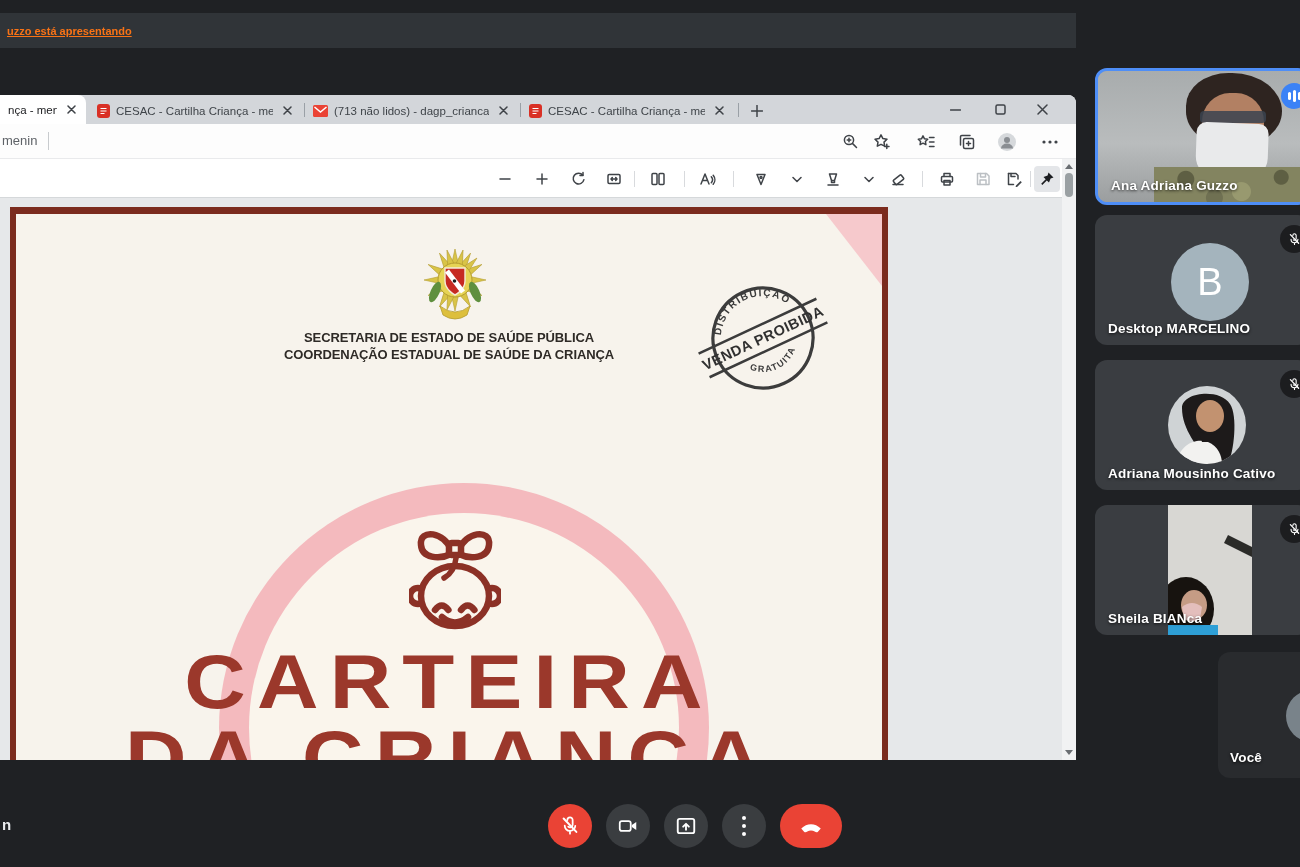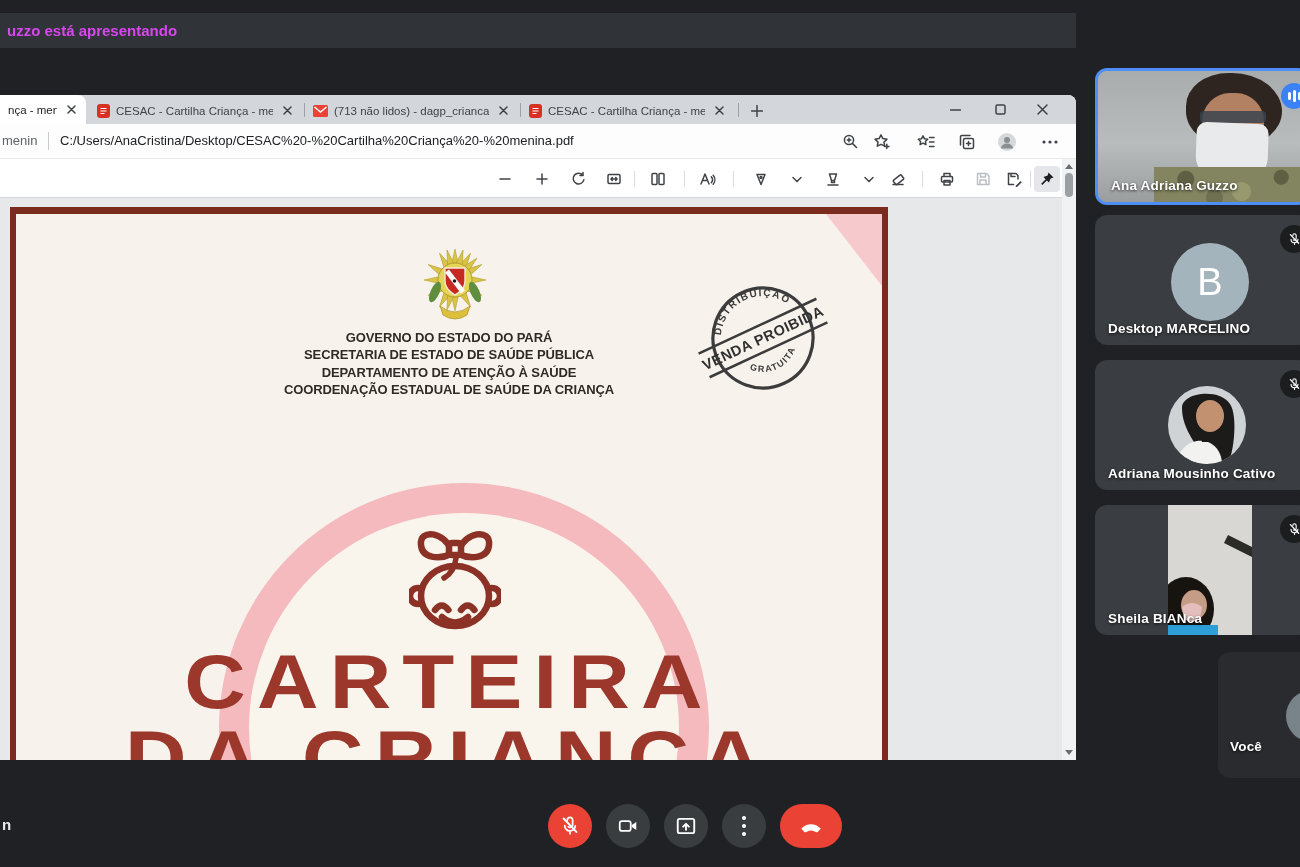--- a/index.html
+++ b/index.html
@@ -4,21 +4,21 @@
 <style>
   * { box-sizing: border-box; margin: 0; padding: 0; }
   html,body { width:1300px; height:867px; }
   body { font-family:"Liberation Sans", sans-serif; background:#1f2124; overflow:hidden; }
   .abs { position:absolute; }
   #stage { position:relative; width:1300px; height:867px; background:#1f2124; overflow:hidden; }
 
   
   .present-bar { left:0; top:13px; width:1076px; height:35px; background:#303438;
     display:flex; align-items:center; padding-left:7px; }
-  .present-bar span { color:#d946ef; font-size:15px; font-weight:bold; }
+  .present-bar span { color:#f97316; font-size:11px; font-weight:bold;text-decoration:underline; }
 
   
   .browser { left:0; top:95px; width:1076px; height:665px; background:#fff;
     border-top-right-radius:8px; overflow:hidden; }
   .tabbar { left:0; top:0; width:1076px; height:29px; background:#d3d6da; }
   .tab { position:absolute; top:2px; height:27px; display:flex; align-items:center;
     font-size:11.5px; color:#3f4449; padding:0 7px; }
   .tab.active { top:0; height:29px; background:#fff; border-radius:8px 8px 0 0; color:#202124; }
   .tab .t-label { white-space:nowrap; overflow:hidden; flex:1; margin:0 6px 0 6px; }
   .tab-close { width:16px; height:16px; border-radius:3px; display:flex; align-items:center;
@@ -178,21 +178,20 @@
       <div class="wctl" style="left:1022px;">
         <svg width="11" height="11">
             <path class="ic" d="M1 1 L10 10 M10 1 L1 10"></path>
           </svg>
       </div>
     </div>
 
     <div class="abs addrrow">
       <span class="addr-prefix">menin</span>
       <div class="addr-div"></div>
-      <span class="addr-url">C:/Users/AnaCristina/Desktop/CESAC%20-%20Cartilha%20Criança%20-%20menina.pdf</span>
 
       <div class="abtn" style="left:836px;">
         <svg width="17" height="17">
           <circle class="ic" cx="7" cy="7" r="4.6"></circle>
             <path class="ic" d="M10.4 10.4 L14.5 14.5 M5.2 7h3.6 M7 5.2v3.6"></path>
         </svg>
       </div>
       <div class="abtn" style="left:868px;">
         <svg width="18" height="18">
           <path class="ic" d="M8 1.8 l1.9 3.8 4.1.6 -3 2.9 .7 4.1 L8 11.3 4.3 13.2 5 9.1 2 6.2 6.1 5.6 Z"></path>
@@ -358,23 +357,21 @@
           <circle cx="45" cy="32" r="17" fill="#e6d455" stroke="#b49c30" stroke-width="1"></circle>
           <ellipse cx="25" cy="44" rx="4.5" ry="11" fill="#5f8f3e" transform="rotate(24 25 44)"></ellipse>
           <ellipse cx="65" cy="44" rx="4.5" ry="11" fill="#5f8f3e" transform="rotate(-24 65 44)"></ellipse>
           <path d="M35 20 h20 v13 c0 9 -10 14 -10 14 s-10 -5 -10 -14 Z" fill="#c62a22" stroke="#f3ead7" stroke-width="1.4"></path>
           <path d="M37 23 L53 44" stroke="#fff" stroke-width="5"></path>
           <circle cx="44.5" cy="33" r="1.8" fill="#1c1c1c"></circle>
           <path d="M30 58 q15 12 30 0 l-3 9 q-12 8 -24 0 Z" fill="#ddbf3c" stroke="#b49c30" stroke-width="0.8"></path>
         </svg>
 
         <div class="govtext">
-          <div>GOVERNO DO ESTADO DO PARÁ</div>
           <div>SECRETARIA DE ESTADO DE SAÚDE PÚBLICA</div>
-          <div>DEPARTAMENTO DE ATENÇÃO À SAÚDE</div>
           <div>COORDENAÇÃO ESTADUAL DE SAÚDE DA CRIANÇA</div>
         </div>
 
         <div class="stamp">
           <svg width="140" height="140" viewBox="0 0 140 140">
             <defs>
               <path id="arcT" d="M28 70 a42 42 0 0 1 84 0"></path>
               <path id="arcB" d="M36 70 a34 34 0 0 0 68 0"></path>
             </defs>
             <circle cx="70" cy="70" r="50" fill="none" stroke="#3c3c3c" stroke-width="3.2"></circle>
@@ -482,21 +479,21 @@
         <path d="M7.8 4.6 a2.2 2.2 0 0 1 4.4 0 v4.2 a2.2 2.2 0 0 1 -3.7 1.6" stroke="#fff" stroke-width="1.5" fill="none" stroke-linecap="round"></path>
         <path d="M5.4 9.6 a4.6 4.6 0 0 0 9.2 .2 M10 14.4 v2.2" stroke="#fff" stroke-width="1.5" fill="none" stroke-linecap="round"></path>
         <path d="M4.5 3.5 L15.5 15" stroke="#fff" stroke-width="1.7" stroke-linecap="round"></path>
       </svg>
     </div>
     <span class="pname">Sheila BIANca</span>
   </div>
 
   <div class="tile" style="left:1218px; top:652px; width:200px; height:126px; background:#292b2e;">
     <div class="avatar" style="left:68px; top:38px; width:52px; height:52px; background:#79838a;"></div>
-    <span class="pname" style="left:12px; bottom:24px;">Você</span>
+    <span class="pname" style="left:12px; bottom:13px;">Você</span>
   </div>
 
   <span class="footer-left">n</span>
 
   <div class="cbtn red" style="left:548px;">
     <svg width="22" height="22" viewBox="0 0 20 20">
       <path d="M7.6 4.6 a2.4 2.4 0 0 1 4.8 0 v4.2 a2.4 2.4 0 0 1 -4 1.8" stroke="#fff" stroke-width="1.6" fill="none" stroke-linecap="round"></path>
       <path d="M5.2 9.6 a4.8 4.8 0 0 0 9.6 .2 M10 14.6 v2.4" stroke="#fff" stroke-width="1.6" fill="none" stroke-linecap="round"></path>
       <path d="M4.2 3.2 L15.8 15.4" stroke="#fff" stroke-width="1.8" stroke-linecap="round"></path>
     </svg>

